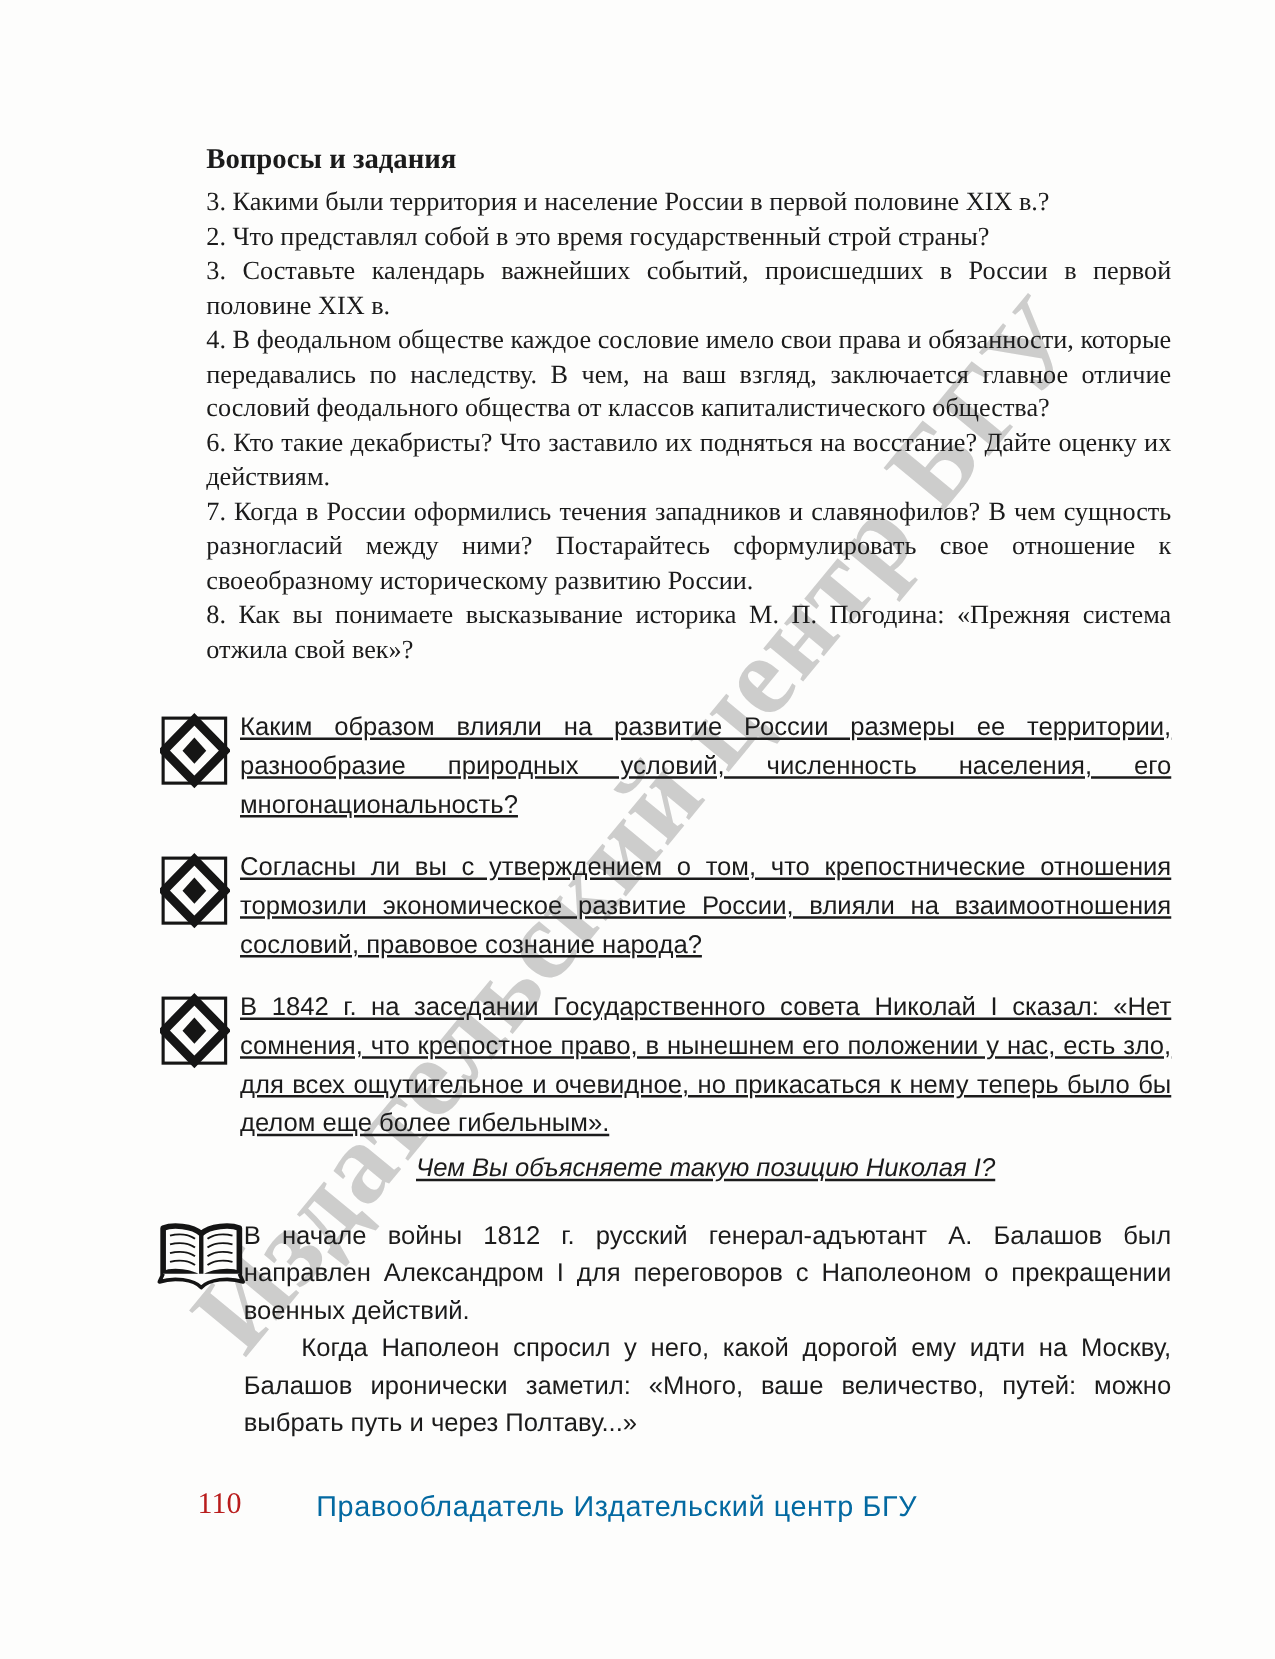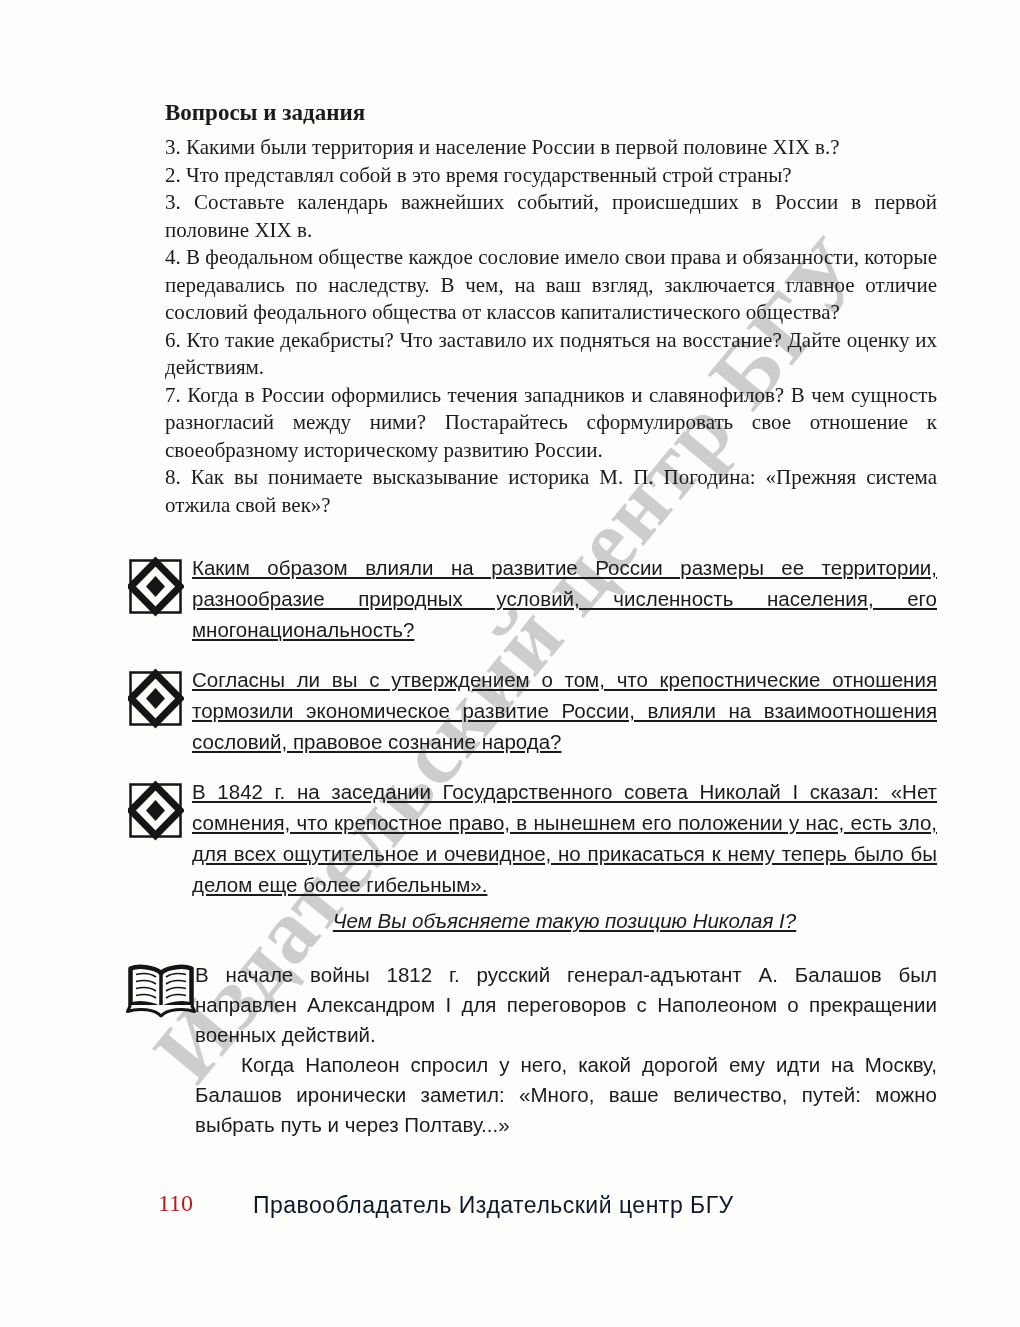--- a/index.html
+++ b/index.html
@@ -32,21 +32,21 @@
     transform-origin: 50% 50%;
     z-index: 1;
     pointer-events: none;
     user-select: none;
   }
 
   
   .content {
     position: absolute;
     left: 165px;
-    top: 98px;
+    top: 112px;
     width: 772px;
     z-index: 2;
   }
 
   .heading {
     font-family: "Liberation Serif", "DejaVu Serif", serif;
     font-weight: bold;
     font-size: 23px;
     line-height: 30px;
     margin: 0 0 6px 0;
@@ -128,21 +128,21 @@
     z-index: 2;
   }
 
   .copyright {
     position: absolute;
     left: 253px;
     top: 1192px;
     font-family: "Liberation Sans", "DejaVu Sans", sans-serif;
     font-size: 23px;
     letter-spacing: 0.5px;
-    color: #0f172a;
+    color: #0369a1;
     z-index: 2;
   }
 </style>
 </head>
 <body>
 
 <div class="page">
 
   <div class="watermark">Издательский центр БГУ</div>
 

